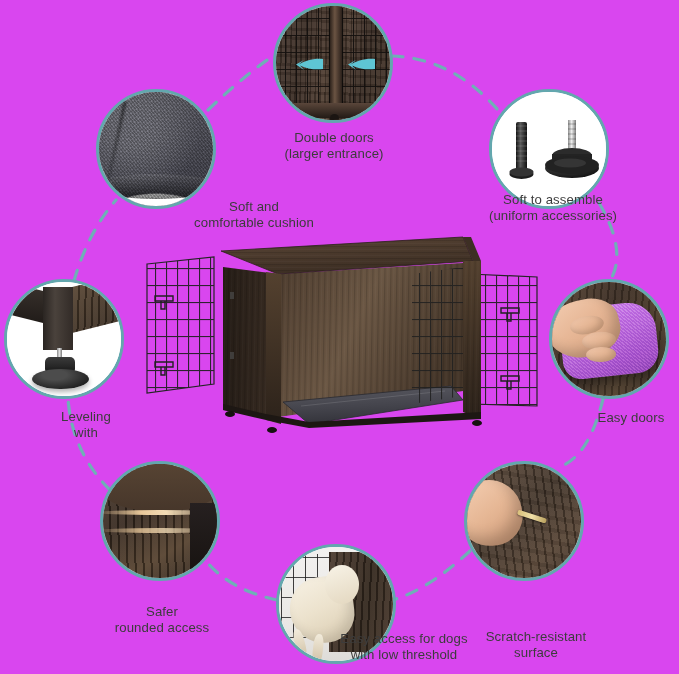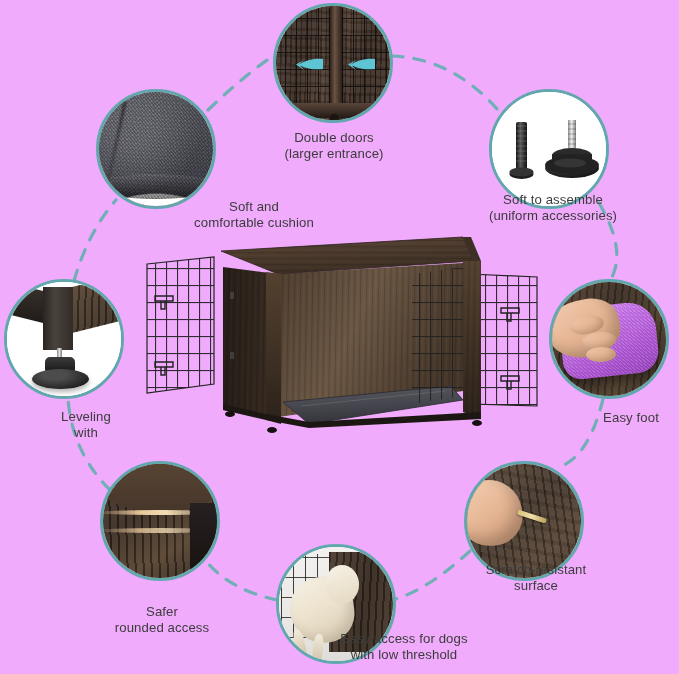--- a/index.html
+++ b/index.html
@@ -5,21 +5,21 @@
   * { box-sizing: border-box; margin: 0; padding: 0; }
   html, body {
     width: 679px; height: 674px;
     background: #ffffff;
     font-family: "Liberation Sans", sans-serif;
     overflow: hidden;
   }
   #stage {
     position: relative;
     width: 679px; height: 674px;
-    background: #f0abfc;
+    background: #d946ef;
   }
   #connector-layer {
     position: absolute; left: 0; top: 0;
     width: 679px; height: 674px;
     pointer-events: none;
   }
 
   
   .callout { position: absolute; }
   .circle {
@@ -484,32 +484,32 @@
     <div class="circle" style="left:549px; top:279px; width:120px; height:120px;">
       <div class="photo ph-wipe">
         <div class="wood"></div>
         <div class="cloth"></div>
         <div class="hand"></div>
         <div class="finger" style="left:16%; top:30%; width:30%; height:16%; transform:rotate(-10deg);"></div>
         <div class="finger" style="left:26%; top:44%; width:30%; height:15%; transform:rotate(-6deg);"></div>
         <div class="finger" style="left:30%; top:57%; width:26%; height:13%; transform:rotate(-2deg);"></div>
       </div>
     </div>
-    <div class="label" style="left:583px; top:410px; width:96px;">Easy foot</div>
+    <div class="label" style="left:583px; top:410px; width:96px;">Easy doors</div>
   </div>
 
   <div class="callout">
     <div class="circle" style="left:464px; top:461px; width:120px; height:120px;">
       <div class="photo ph-scratch">
         <div class="wood"></div>
         <div class="hand"></div>
         <div class="key"></div>
       </div>
     </div>
-    <div class="label" style="left:468px; top:562px; width:136px;">Scratch-resistant
+    <div class="label" style="left:468px; top:629px; width:136px;">Scratch-resistant
 surface</div>
   </div>
 
   <div class="callout">
     <div class="circle" style="left:276px; top:544px; width:120px; height:120px;">
       <div class="photo ph-dog">
         <div class="crate-body"></div>
         <div class="mesh"></div>
         <div class="pup"></div>
         <div class="pup-head"></div>

